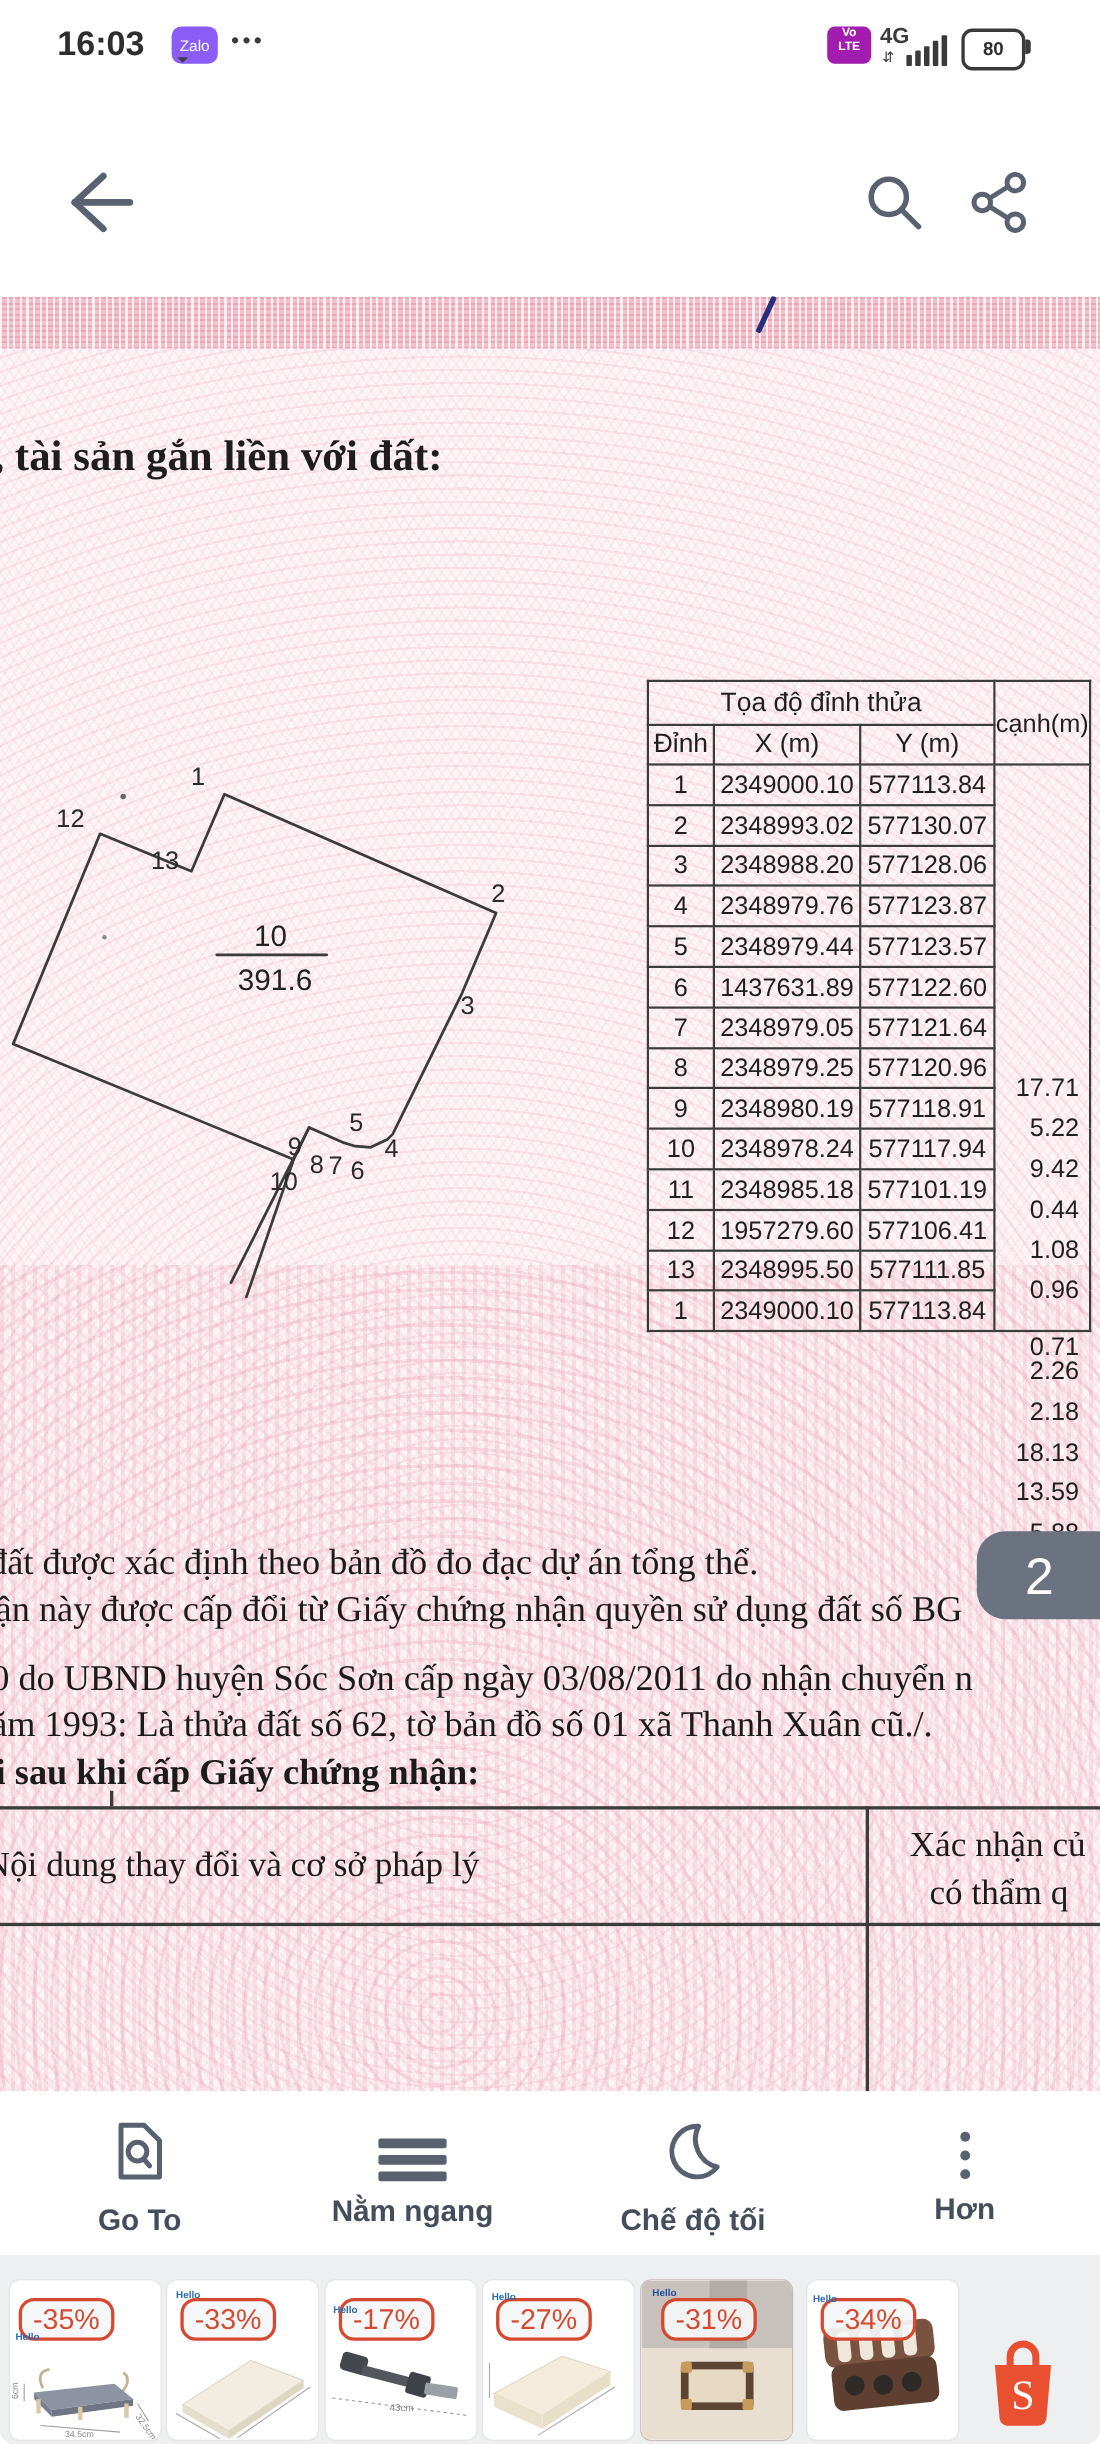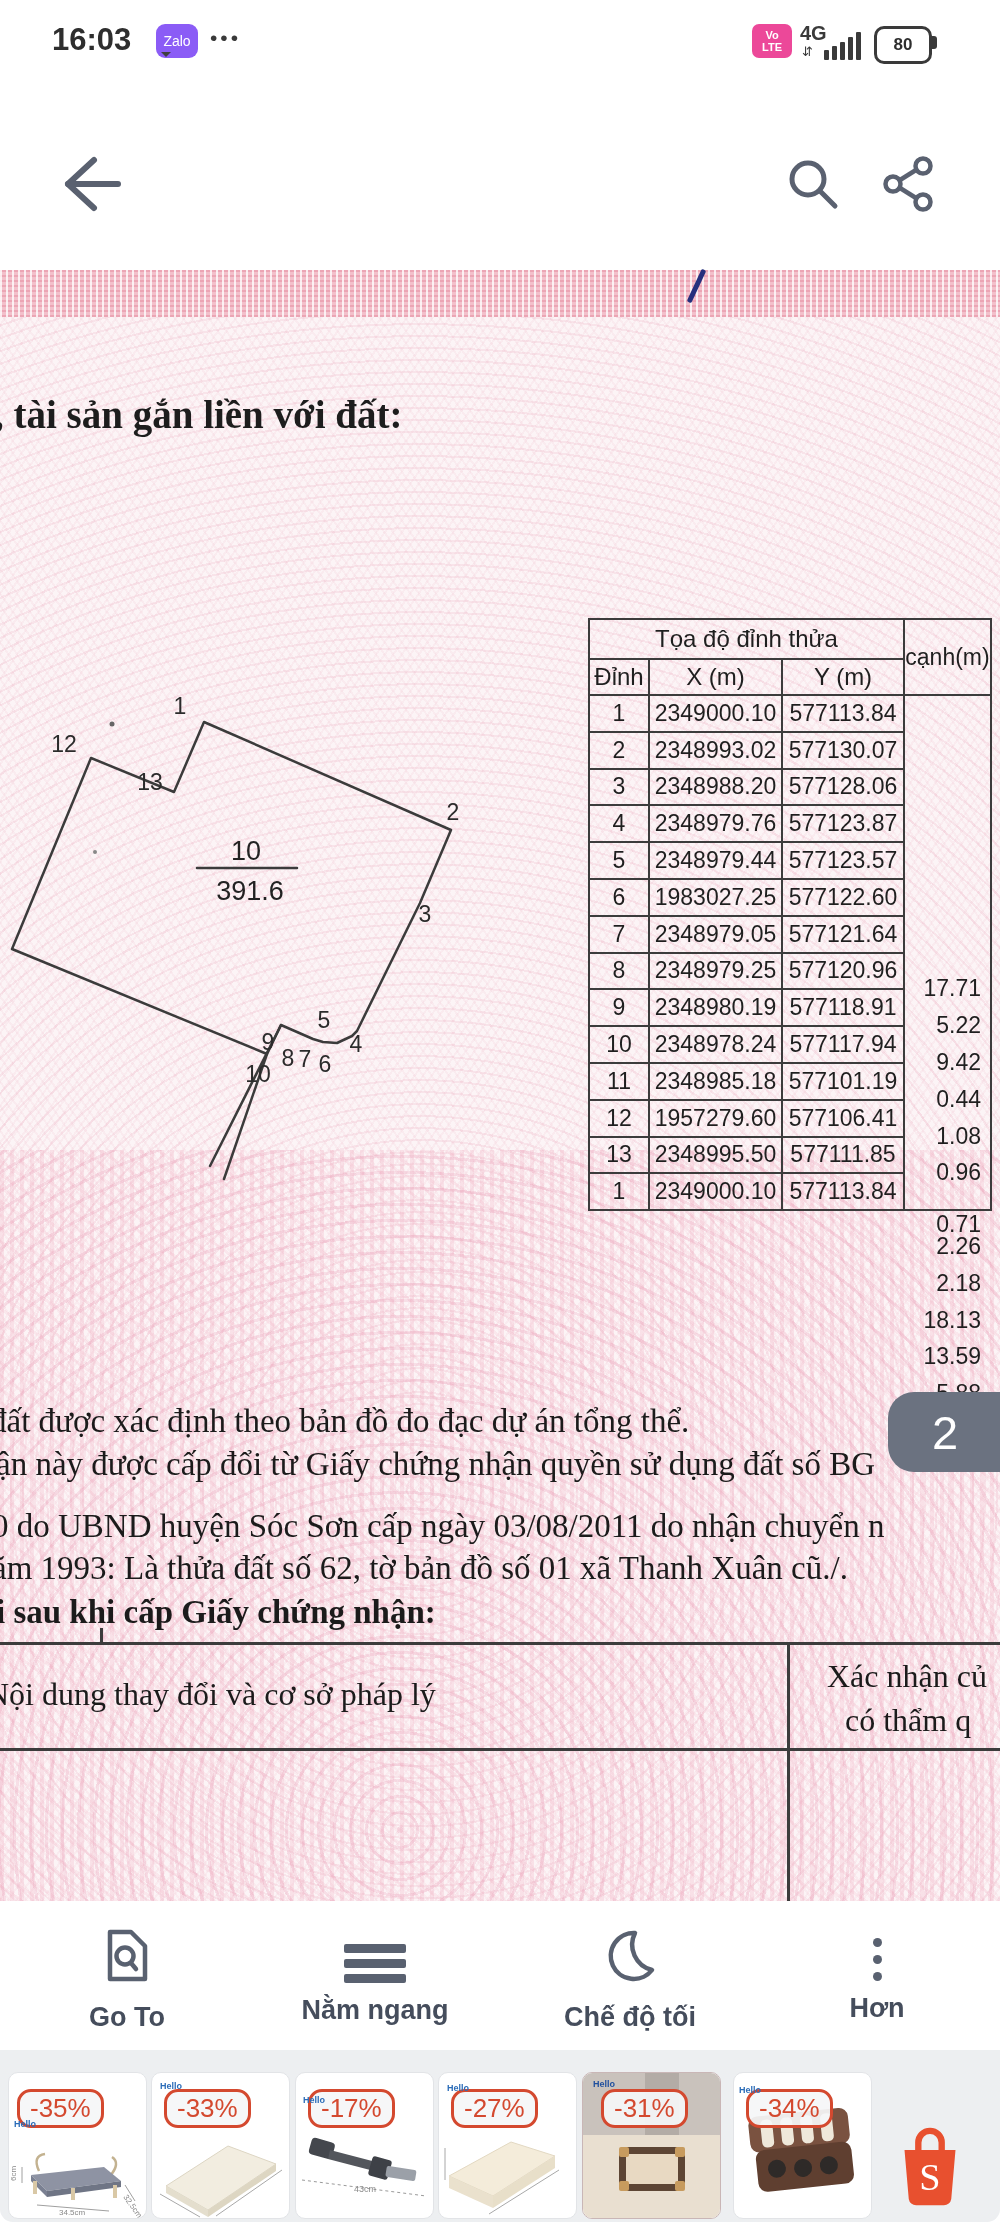--- a/index.html
+++ b/index.html
@@ -4,23 +4,23 @@
 <style>
   html,body{margin:0;padding:0;background:#fff;}
   #page{position:relative;width:1000px;height:2222px;overflow:hidden;background:#fff;
         font-family:"Liberation Sans",sans-serif;border-radius:13px;}
   
   .status-time{position:absolute;left:52px;top:22px;font-size:31px;font-weight:600;color:#2e2e2e;}
   .zalo-badge{position:absolute;left:156px;top:24px;width:42px;height:34px;background:#8b5cf6;border-radius:9px;
               color:#fff;font-size:14px;font-weight:normal;display:flex;align-items:center;justify-content:center;}
   .zalo-badge:after{content:"";position:absolute;left:5px;bottom:-4px;border:5px solid transparent;border-top-color:#3f3f3f;}
   .status-dots{position:absolute;left:210px;top:26px;font-size:21px;letter-spacing:3px;color:#3a3a3a;}
-  .volte-badge{position:absolute;left:752px;top:24px;width:40px;height:34px;background:#ec4899;border-radius:7px;
+  .volte-badge{position:absolute;left:752px;top:24px;width:40px;height:34px;background:#a21caf;border-radius:7px;
                color:#fff;font-size:11px;font-weight:bold;line-height:12px;display:flex;flex-direction:column;
-               align-items:center;justify-content:center;}
+               align-items:center;}
   .net-4g{position:absolute;left:800px;top:22px;font-size:20px;font-weight:bold;color:#3a3a3a;}
   .net-arrows{position:absolute;left:802px;top:44px;font-size:13px;color:#3a3a3a;}
   .sigbars{position:absolute;left:824px;top:32px;width:42px;height:28px;}
   .sigbars i{position:absolute;bottom:0;width:5px;background:#3a3a3a;border-radius:1px;}
   .battery{position:absolute;left:874px;top:26px;width:52px;height:32px;border:3px solid #3a3a3a;border-radius:10px;
            display:flex;align-items:center;justify-content:center;font-size:17px;font-weight:600;color:#2e2e2e;}
   .battery-nub{position:absolute;left:932px;top:36px;width:5px;height:13px;background:#3a3a3a;border-radius:0 3px 3px 0;}
   
   .navbar svg{position:absolute;}
   
@@ -216,21 +216,21 @@
             <td>2348979.76</td>
             <td>577123.87</td>
           </tr>
           <tr>
             <td>5</td>
             <td>2348979.44</td>
             <td>577123.57</td>
           </tr>
           <tr>
             <td>6</td>
-            <td>1983027.25</td>
+            <td>1437631.89</td>
             <td>577122.60</td>
           </tr>
           <tr>
             <td>7</td>
             <td>2348979.05</td>
             <td>577121.64</td>
           </tr>
           <tr>
             <td>8</td>
             <td>2348979.25</td>

